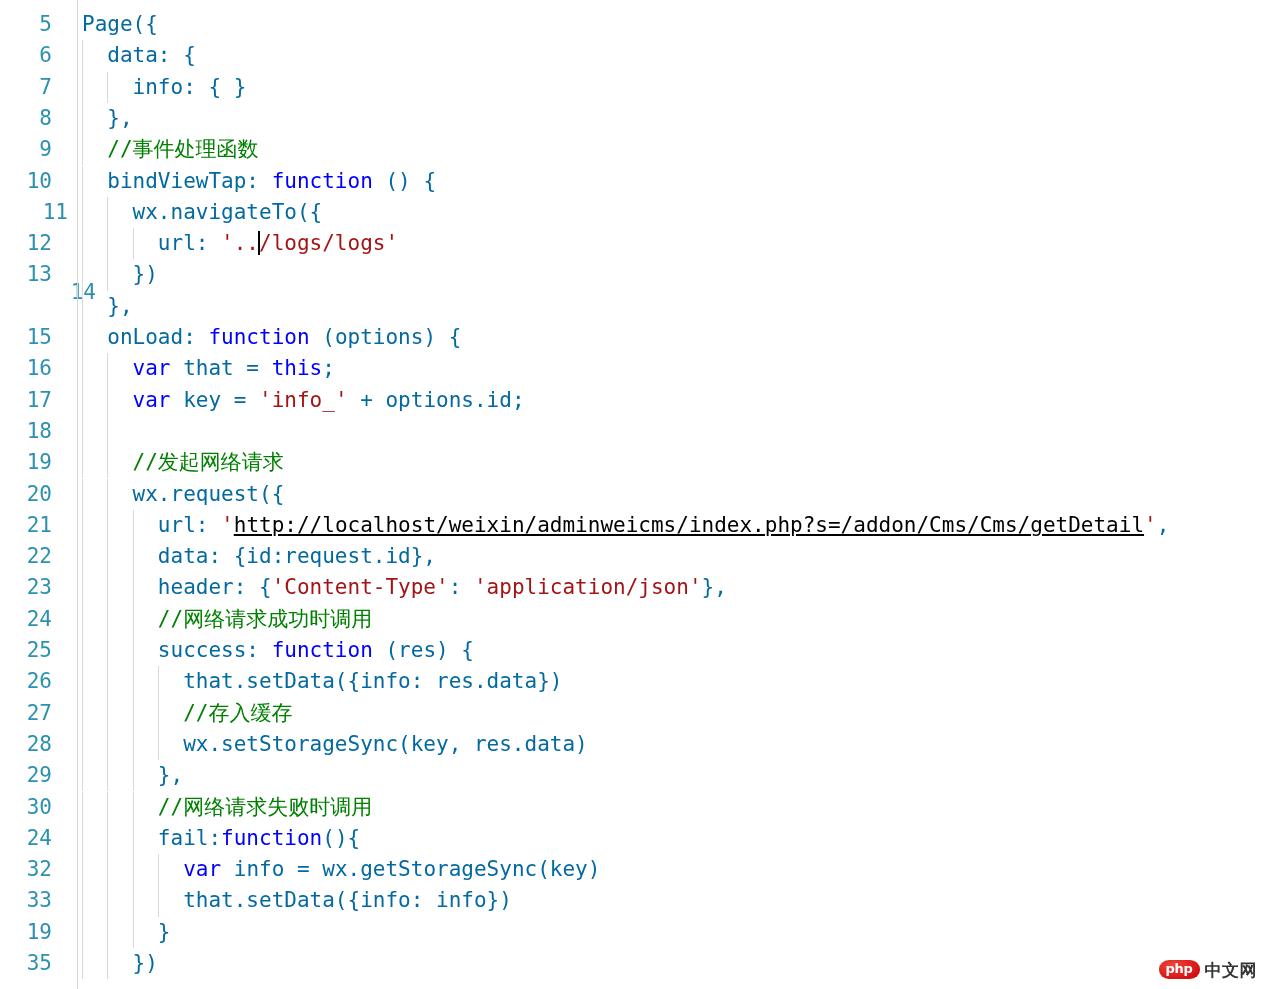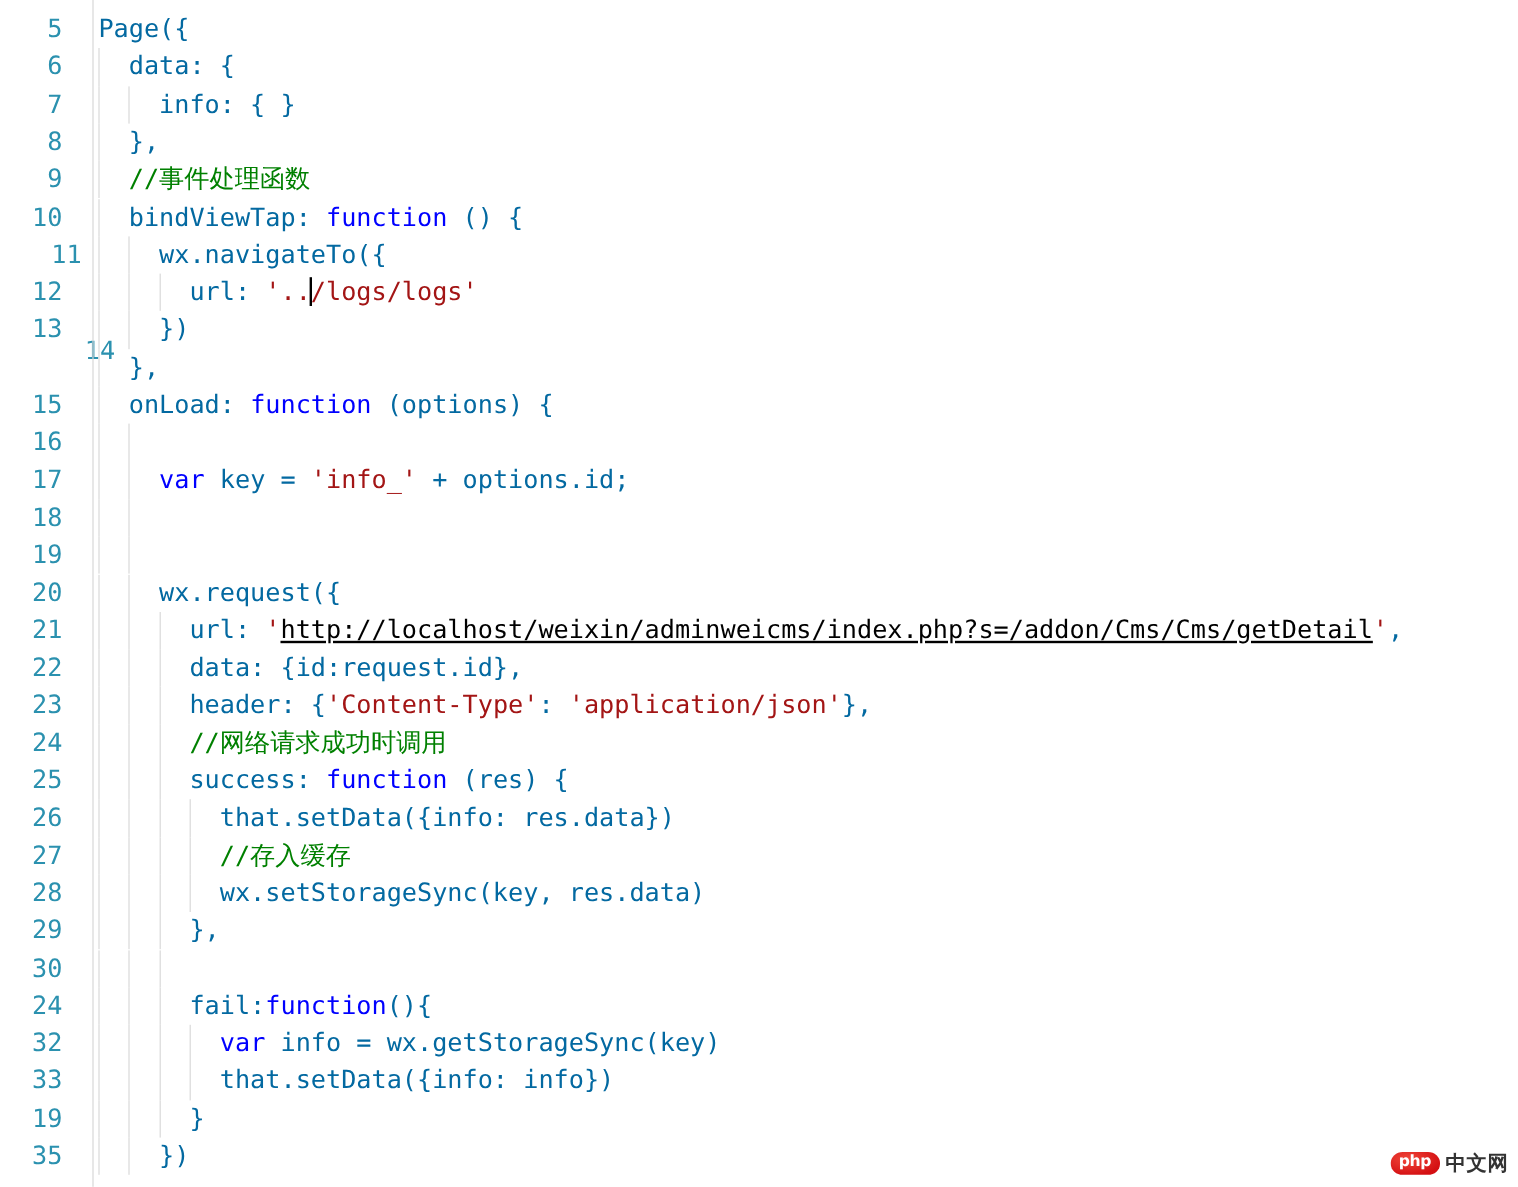--- a/index.html
+++ b/index.html
@@ -191,28 +191,30 @@
       <div class="code-line" style="top: 228.1px; left: 4px;"><span class="tok-plain">      url: </span><span class="tok-string">'..</span><span class="caret"></span><span class="tok-string">/logs/logs'</span></div>
       <div class="indent-guide" style="left: 4px; top: 259.4px; height: 31.3px;"></div>
       <div class="indent-guide" style="left: 29.3px; top: 259.4px; height: 31.3px;"></div>
       <div class="code-line" style="top: 259.4px; left: 4px;"><span class="tok-plain">    })</span></div>
       <div class="indent-guide" style="left: 4px; top: 290.7px; height: 31.3px;"></div>
       <div class="code-line" style="top: 290.7px; left: 4px;"><span class="tok-plain">  },</span></div>
       <div class="indent-guide" style="left: 4px; top: 322px; height: 31.3px;"></div>
       <div class="code-line" style="top: 322px; left: 4px;"><span class="tok-plain">  onLoad: </span><span class="tok-keyword">function</span><span class="tok-plain"> (options) {</span></div>
       <div class="indent-guide" style="left: 4px; top: 353.3px; height: 31.3px;"></div>
       <div class="indent-guide" style="left: 29.3px; top: 353.3px; height: 31.3px;"></div>
+      <div class="code-line" style="top: 353.3px; left: 4px;"><span class="tok-plain">    </span><span class="tok-keyword">var</span><span class="tok-plain"> that = </span><span class="tok-keyword">this</span><span class="tok-plain">;</span></div>
       <div class="indent-guide" style="left: 4px; top: 384.6px; height: 31.3px;"></div>
       <div class="indent-guide" style="left: 29.3px; top: 384.6px; height: 31.3px;"></div>
       <div class="code-line" style="top: 384.6px; left: 4px;"><span class="tok-plain">    </span><span class="tok-keyword">var</span><span class="tok-plain"> key = </span><span class="tok-string">'info_'</span><span class="tok-plain"> + options.id;</span></div>
       <div class="indent-guide" style="left: 4px; top: 415.9px; height: 31.3px;"></div>
       <div class="indent-guide" style="left: 29.3px; top: 415.9px; height: 31.3px;"></div>
       <div class="code-line" style="top: 415.9px; left: 4px;"></div>
       <div class="indent-guide" style="left: 4px; top: 447.2px; height: 31.3px;"></div>
       <div class="indent-guide" style="left: 29.3px; top: 447.2px; height: 31.3px;"></div>
+      <div class="code-line" style="top: 447.2px; left: 4px;"><span class="tok-comment">    //发起网络请求</span></div>
       <div class="indent-guide" style="left: 4px; top: 478.5px; height: 31.3px;"></div>
       <div class="indent-guide" style="left: 29.3px; top: 478.5px; height: 31.3px;"></div>
       <div class="code-line" style="top: 478.5px; left: 4px;"><span class="tok-plain">    wx.request({</span></div>
       <div class="indent-guide" style="left: 4px; top: 509.8px; height: 31.3px;"></div>
       <div class="indent-guide" style="left: 29.3px; top: 509.8px; height: 31.3px;"></div>
       <div class="indent-guide" style="left: 54.6px; top: 509.8px; height: 31.3px;"></div>
       <div class="code-line" style="top: 509.8px; left: 4px;"><span class="tok-plain">      url: </span><span class="tok-string">'</span><span class="tok-link">http://localhost/weixin/adminweicms/index.php?s=/addon/Cms/Cms/getDetail</span><span class="tok-string">'</span><span class="tok-plain">,</span></div>
       <div class="indent-guide" style="left: 4px; top: 541.1px; height: 31.3px;"></div>
       <div class="indent-guide" style="left: 29.3px; top: 541.1px; height: 31.3px;"></div>
       <div class="indent-guide" style="left: 54.6px; top: 541.1px; height: 31.3px;"></div>
@@ -244,20 +246,21 @@
       <div class="indent-guide" style="left: 54.6px; top: 728.9px; height: 31.3px;"></div>
       <div class="indent-guide" style="left: 79.9px; top: 728.9px; height: 31.3px;"></div>
       <div class="code-line" style="top: 728.9px; left: 4px;"><span class="tok-plain">        wx.setStorageSync(key, res.data)</span></div>
       <div class="indent-guide" style="left: 4px; top: 760.2px; height: 31.3px;"></div>
       <div class="indent-guide" style="left: 29.3px; top: 760.2px; height: 31.3px;"></div>
       <div class="indent-guide" style="left: 54.6px; top: 760.2px; height: 31.3px;"></div>
       <div class="code-line" style="top: 760.2px; left: 4px;"><span class="tok-plain">      },</span></div>
       <div class="indent-guide" style="left: 4px; top: 791.5px; height: 31.3px;"></div>
       <div class="indent-guide" style="left: 29.3px; top: 791.5px; height: 31.3px;"></div>
       <div class="indent-guide" style="left: 54.6px; top: 791.5px; height: 31.3px;"></div>
+      <div class="code-line" style="top: 791.5px; left: 4px;"><span class="tok-comment">      //网络请求失败时调用</span></div>
       <div class="indent-guide" style="left: 4px; top: 822.8px; height: 31.3px;"></div>
       <div class="indent-guide" style="left: 29.3px; top: 822.8px; height: 31.3px;"></div>
       <div class="indent-guide" style="left: 54.6px; top: 822.8px; height: 31.3px;"></div>
       <div class="code-line" style="top: 822.8px; left: 4px;"><span class="tok-plain">      fail:</span><span class="tok-keyword">function</span><span class="tok-plain">(){</span></div>
       <div class="indent-guide" style="left: 4px; top: 854.1px; height: 31.3px;"></div>
       <div class="indent-guide" style="left: 29.3px; top: 854.1px; height: 31.3px;"></div>
       <div class="indent-guide" style="left: 54.6px; top: 854.1px; height: 31.3px;"></div>
       <div class="indent-guide" style="left: 79.9px; top: 854.1px; height: 31.3px;"></div>
       <div class="code-line" style="top: 854.1px; left: 4px;"><span class="tok-plain">        </span><span class="tok-keyword">var</span><span class="tok-plain"> info = wx.getStorageSync(key)</span></div>
       <div class="indent-guide" style="left: 4px; top: 885.4px; height: 31.3px;"></div>

